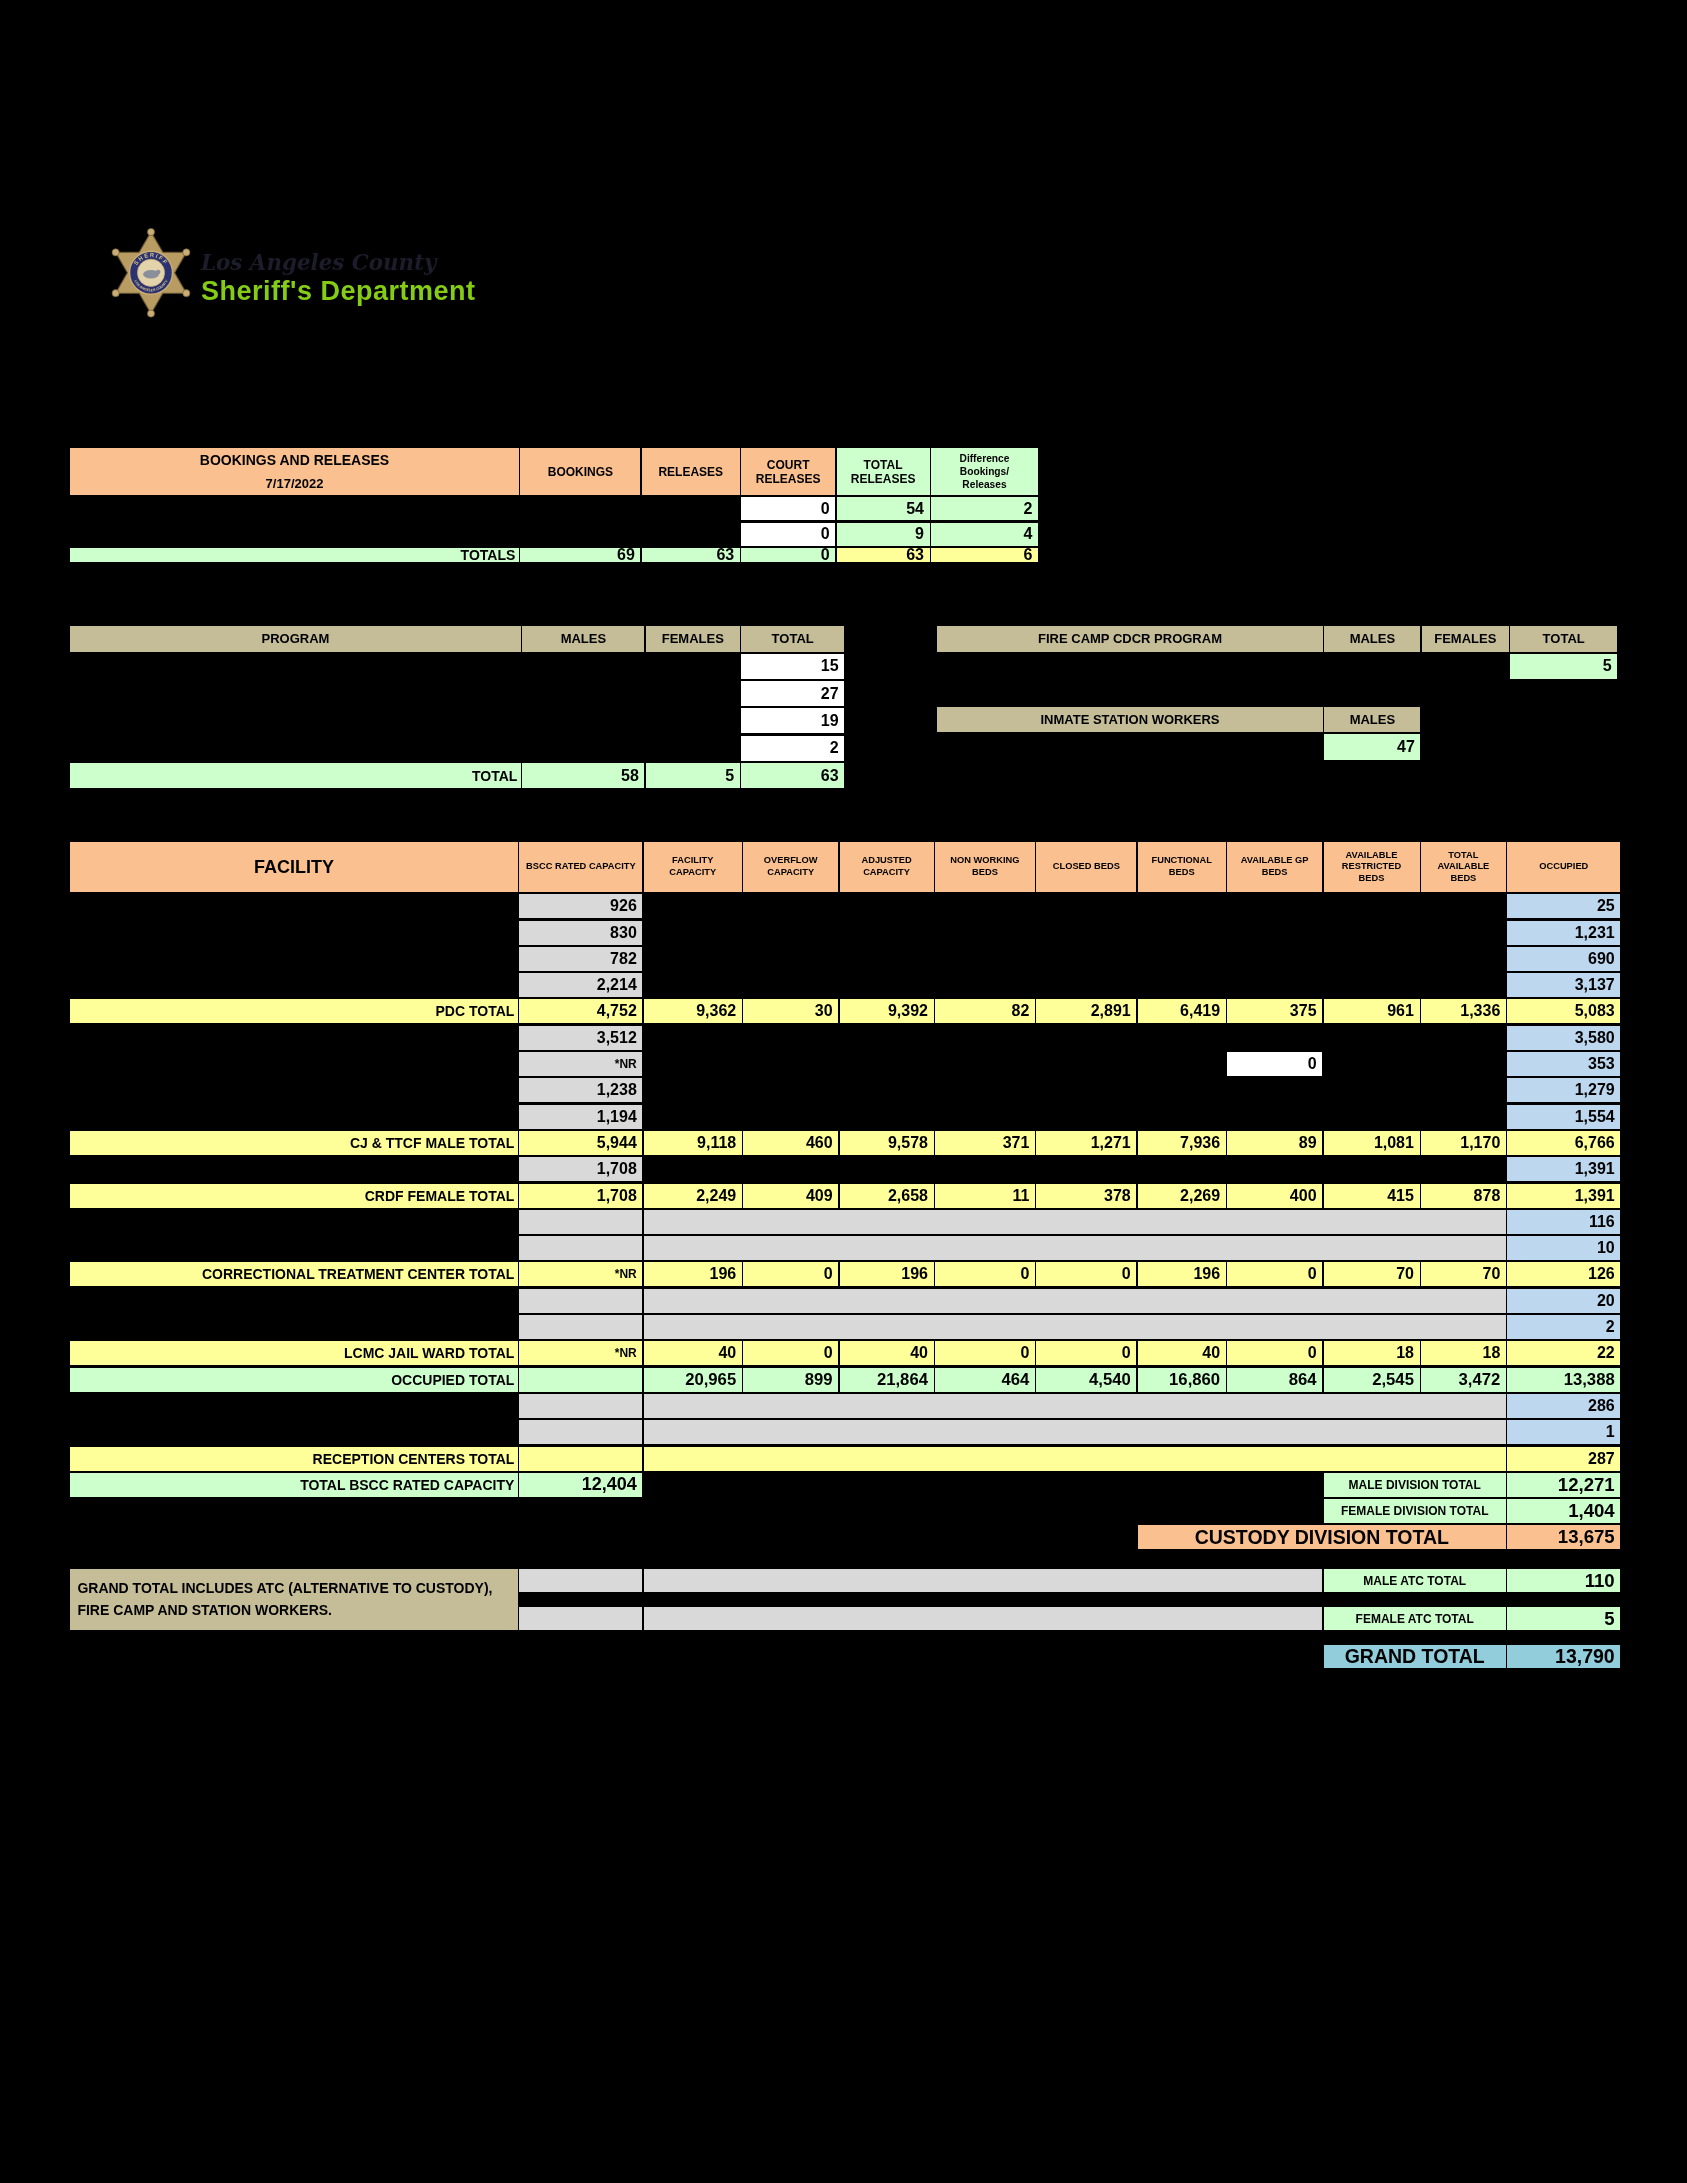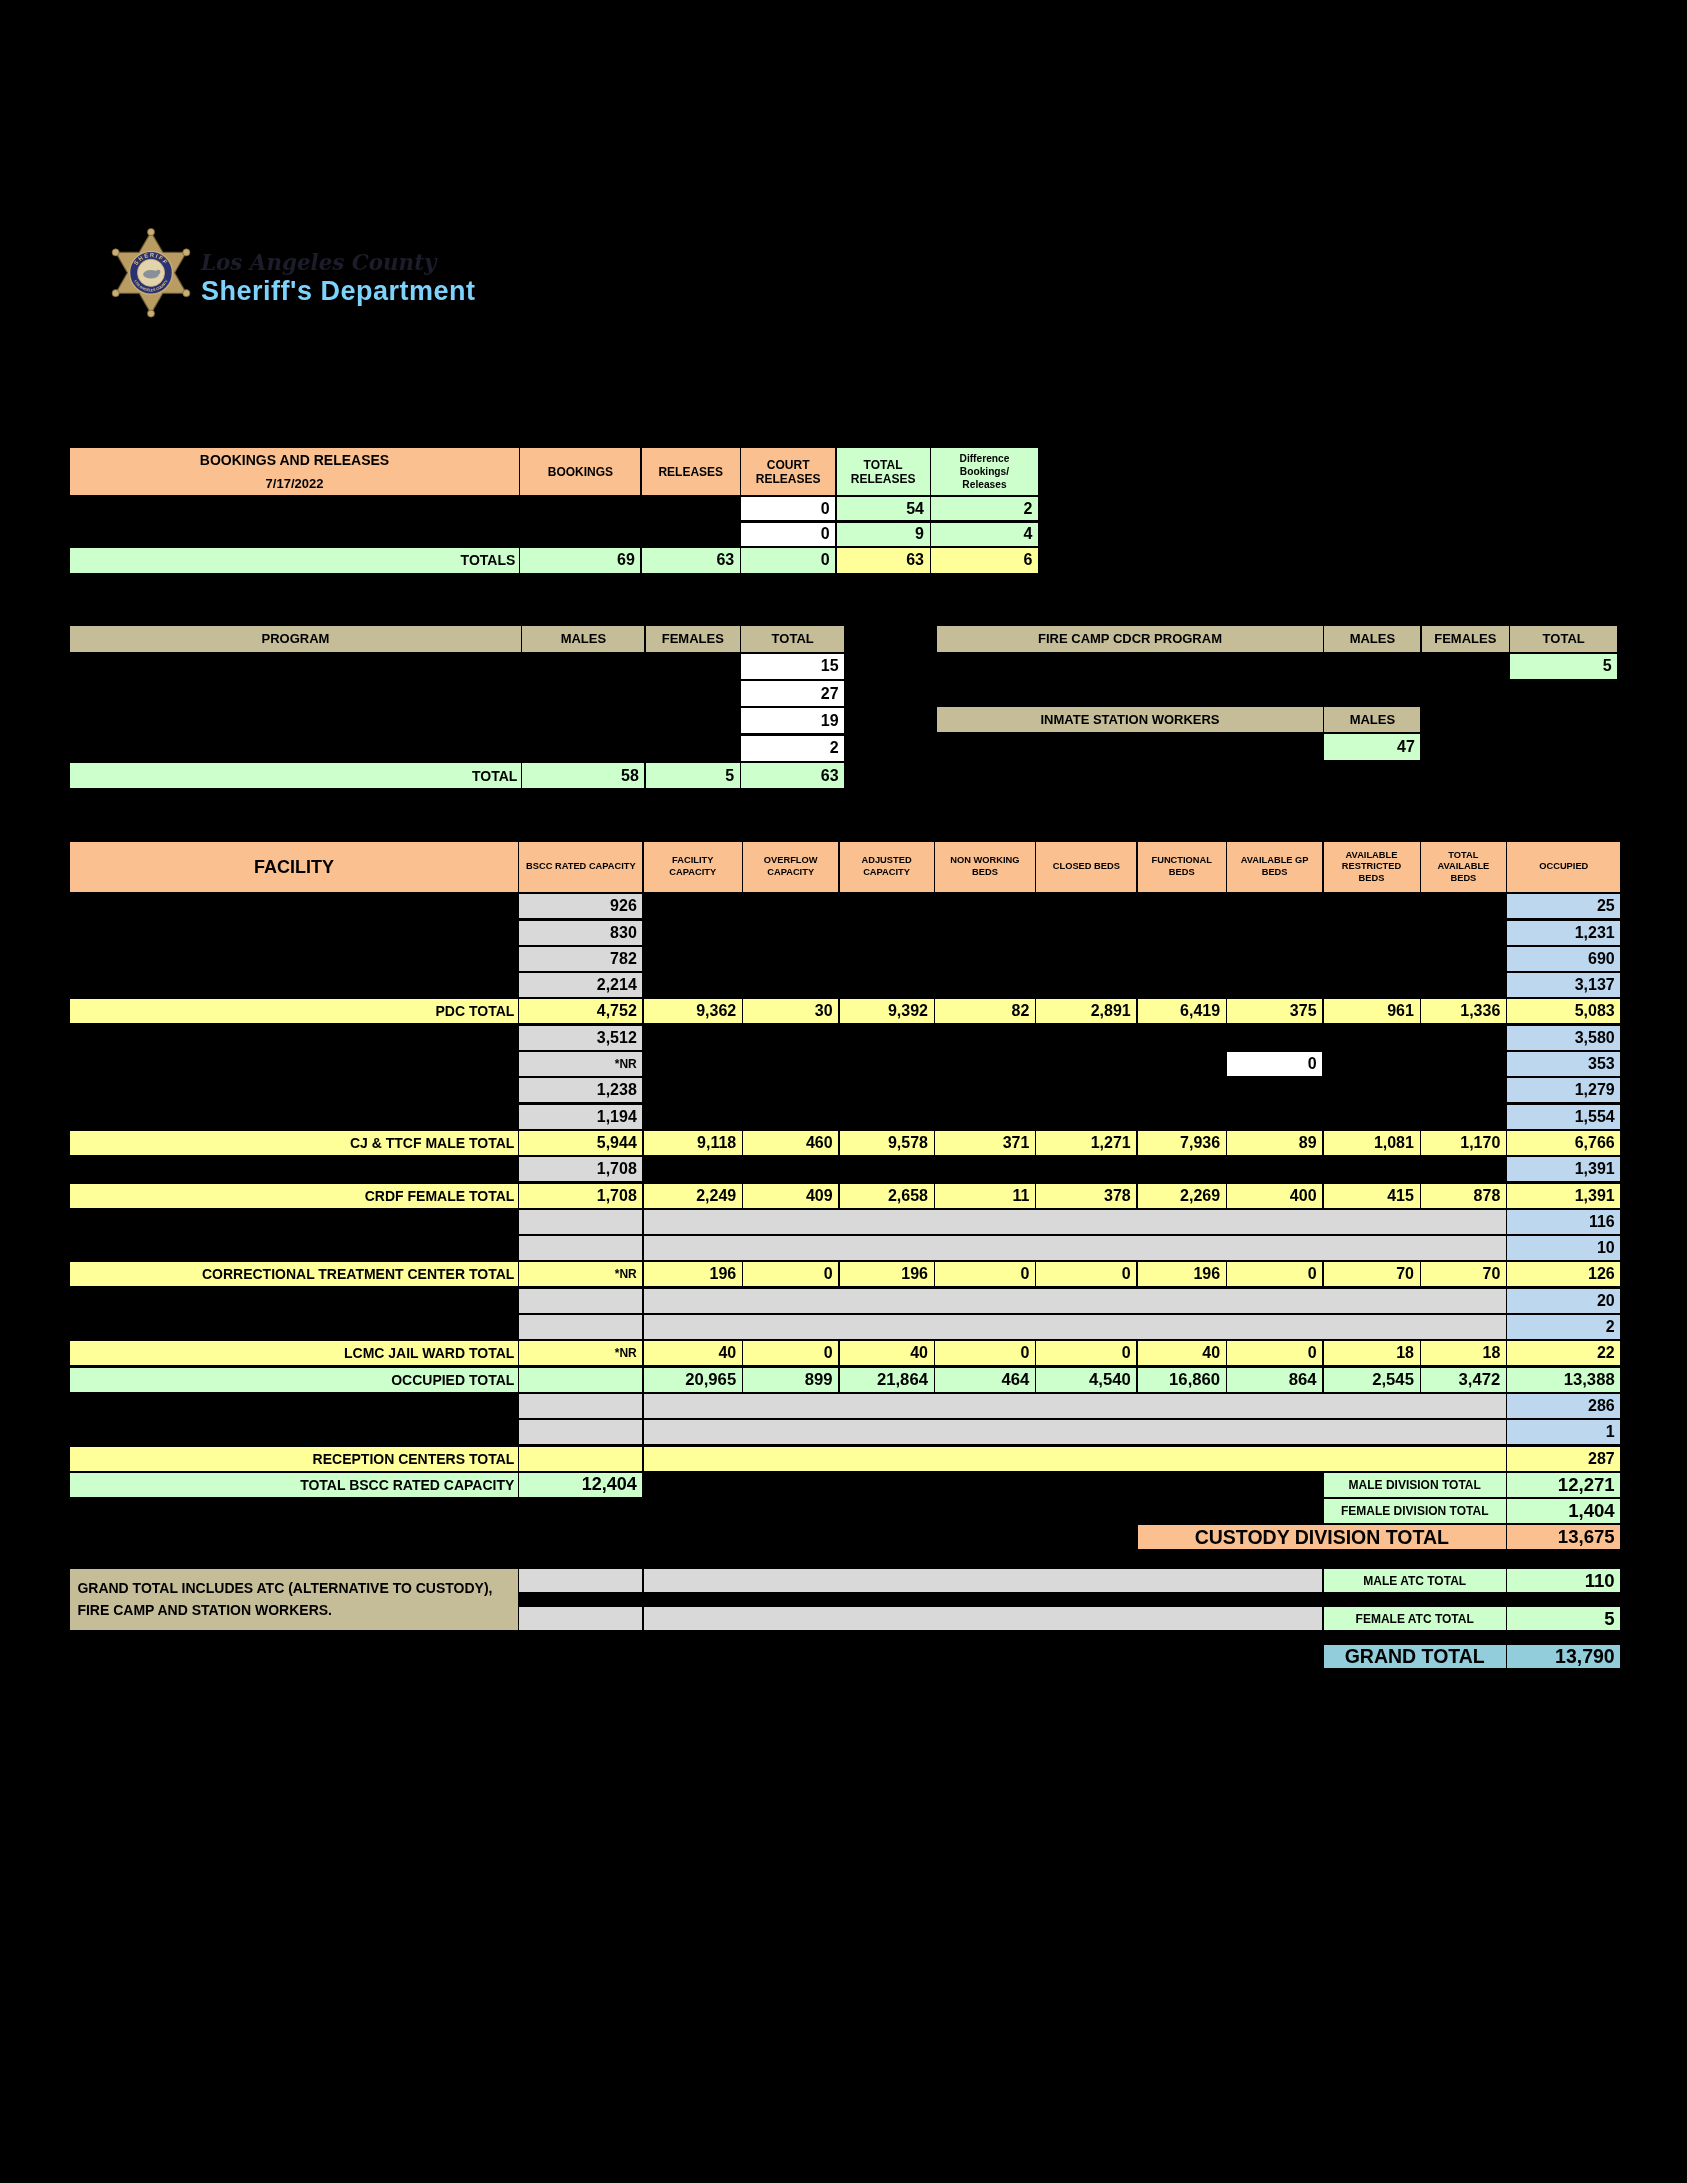--- a/index.html
+++ b/index.html
@@ -25,41 +25,41 @@
   .sp2{grid-column:span 2;} .sp3{grid-column:span 3;} .sp4{grid-column:span 4;}
   .sp6{grid-column:span 6;} .sp7{grid-column:span 7;} .sp9{grid-column:span 9;}
   
   .fs20{font-size:9.3px;line-height:1.25;} .fs22{font-size:10.2px;line-height:1.3;}
   .fs26{font-size:12px;} .fs28{font-size:13px;} .fs30{font-size:14px;}
   .fs34{font-size:16px;} .fs36{font-size:16.7px;} .fs38{font-size:18px;}
   .fs40{font-size:18.6px;} .fs42{font-size:19.5px;}
   
   #bookings{left:70px;top:448px;grid-template-columns:449px 120px 98px 94px 93px 107px;
             grid-template-rows:47px;grid-auto-rows:23px;}
-  #bookings .tot{height:25px;}
+  #bookings .tot{height:14px;}
   #program{left:70px;top:626px;grid-template-columns:451px 122px 94px 103px;
            grid-template-rows:25.6px;grid-auto-rows:25px;}
   #firecamp{left:937px;top:626px;grid-template-columns:386px 96px 87px 107px;
             grid-template-rows:25.6px;grid-auto-rows:25px;}
   #station{left:937px;top:707px;grid-template-columns:386px 96px;
            grid-template-rows:25px;grid-auto-rows:25.6px;}
   #facility{left:70px;top:842px;
             grid-template-columns:448px 123px 98px 95px 94px 100px 100px 88px 95px 96px 85px 113px;
             grid-template-rows:50px;grid-auto-rows:24px;}
   #grand{left:70px;top:1569px;row-gap:15px;
          grid-template-columns:448px 123px 98px 95px 94px 100px 100px 88px 95px 96px 85px 113px;
          grid-auto-rows:23px;}
   .note{grid-row:span 2;flex-direction:column;align-items:flex-start;justify-content:center;
         padding:2.8px 7.4px;font-weight:bold;font-size:14px;line-height:1.55;}
   .hdrstack{flex-direction:column;justify-content:center;gap:7.4px;}
   
   #logo{position:absolute;left:108px;top:227px;width:465px;height:107px;}
   #logo .words{position:absolute;left:93px;top:23px;}
   .county{font-family:"DejaVu Serif",serif;font-style:italic;font-size:21.4px;color:#1c1c2a;font-weight:bold;}
-  .dept{font-family:"Liberation Sans",sans-serif;font-weight:bold;font-size:27px;color:#7dd3fc;margin-top:0.9px;letter-spacing:0.5px;}
+  .dept{font-family:"Liberation Sans",sans-serif;font-weight:bold;font-size:27px;color:#84cc16;margin-top:0.9px;letter-spacing:0.5px;}
 </style>
 </head>
 <body>
 
 <div id="page">
 
   <div id="logo">
     <svg viewBox="0 0 120 130" width="86" height="93">
       <polygon points="60,7 43.5,35.4 10.6,35.5 27,64 10.6,92.5 43.5,92.6 60,121 76.5,92.6 109.4,92.5 93,64 109.4,35.5 76.5,35.4" fill="#b99c62" stroke="#6e5a33" stroke-width="1.5"></polygon>
       <circle cx="60" cy="7" r="5" fill="#c9ad74" stroke="#6e5a33"></circle>

